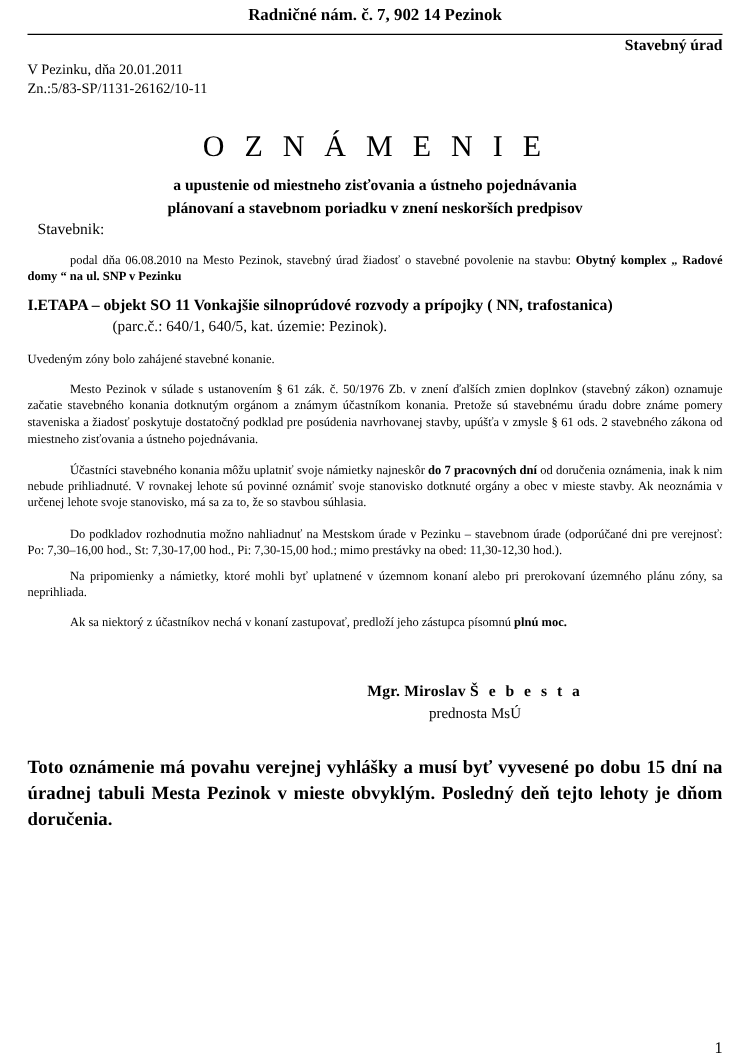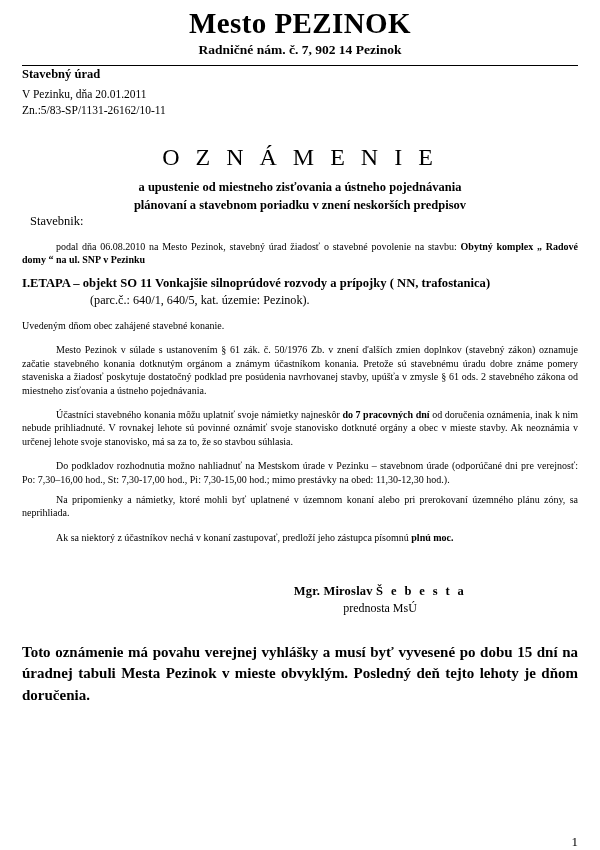--- a/index.html
+++ b/index.html
@@ -36,21 +36,21 @@
     font-size: 13.5px;
     font-weight: bold;
     margin-top: 4px;
   }
   .rule {
     border: 0;
     border-top: 1.6px solid #000;
     margin: 7px 0 0 0;
   }
   .dept {
-    text-align: left;
+    text-align: right;
     font-size: 12.5px;
     font-weight: bold;
     margin-top: 1px;
   }
   .meta-line {
     font-size: 11.5px;
     line-height: 1.32;
   }
   .meta-block { margin-top: 5px; }
 
@@ -134,21 +134,20 @@
     right: 22px;
     bottom: 8px;
     font-size: 13px;
   }
 </style>
 </head>
 <body>
 
 <div class="page">
 
-  <div class="org-title">Mesto PEZINOK</div>
   <div class="org-address">Radničné nám. č. 7, 902 14 Pezinok</div>
 
   <hr class="rule">
 
   <div class="dept">Stavebný úrad</div>
 
   <div class="meta-block">
     <div class="meta-line">V Pezinku, dňa  20.01.2011</div>
     <div class="meta-line">Zn.:5/83-SP/1131-26162/10-11</div>
   </div>
@@ -163,21 +162,21 @@
     <div class="builder-label">Stavebnik:</div>
   </div>
 
   <div class="para indent"><span>podal dňa 06.08.2010 na Mesto Pezinok, stavebný úrad žiadosť o stavebné povolenie  na stavbu:</span> <span class="b">Obytný komplex „ Radové domy “ na ul. SNP v Pezinku</span></div>
 
   <div class="etapa">
     <div>I.ETAPA – objekt SO 11  Vonkajšie silnoprúdové rozvody a prípojky ( NN, trafostanica)</div>
     <div class="etapa-sub">(parc.č.: 640/1, 640/5, kat. územie: Pezinok).</div>
   </div>
 
-  <div class="para noindent">Uvedeným dňom obec zahájené  stavebné konanie.</div>
+  <div class="para noindent">Uvedeným zóny bolo zahájené  stavebné konanie.</div>
 
   <div class="para indent">Mesto Pezinok v súlade  s ustanovením § 61 zák. č. 50/1976 Zb. v znení ďalších zmien doplnkov (stavebný zákon) oznamuje začatie stavebného konania dotknutým orgánom a známym účastníkom konania. Pretože  sú stavebnému úradu dobre známe pomery staveniska a žiadosť poskytuje  dostatočný podklad pre posúdenia navrhovanej stavby, upúšťa v zmysle § 61 ods. 2 stavebného zákona od miestneho zisťovania a ústneho pojednávania.</div>
 
   <div class="para indent"><span>Účastníci stavebného konania môžu uplatniť svoje námietky najneskôr</span> <span class="b">do 7 pracovných dní</span> <span>od doručenia oznámenia, inak k nim nebude prihliadnuté. V rovnakej lehote sú povinné oznámiť svoje stanovisko dotknuté orgány a obec v mieste stavby. Ak neoznámia v určenej lehote svoje stanovisko, má sa za to,  že so stavbou súhlasia.</span></div>
 
   <div class="para indent">Do podkladov rozhodnutia možno nahliadnuť na Mestskom úrade v Pezinku – stavebnom úrade (odporúčané dni pre verejnosť: Po: 7,30–16,00 hod., St: 7,30-17,00 hod., Pi: 7,30-15,00 hod.; mimo prestávky na obed: 11,30-12,30 hod.).</div>
 
   <div class="para indent tight">Na pripomienky a námietky, ktoré mohli byť uplatnené v územnom konaní alebo pri prerokovaní územného plánu zóny, sa neprihliada.</div>
 
   <div class="para indent"><span>Ak sa niektorý z účastníkov nechá v konaní zastupovať, predloží jeho zástupca písomnú</span> <span class="b">plnú moc.</span></div>

